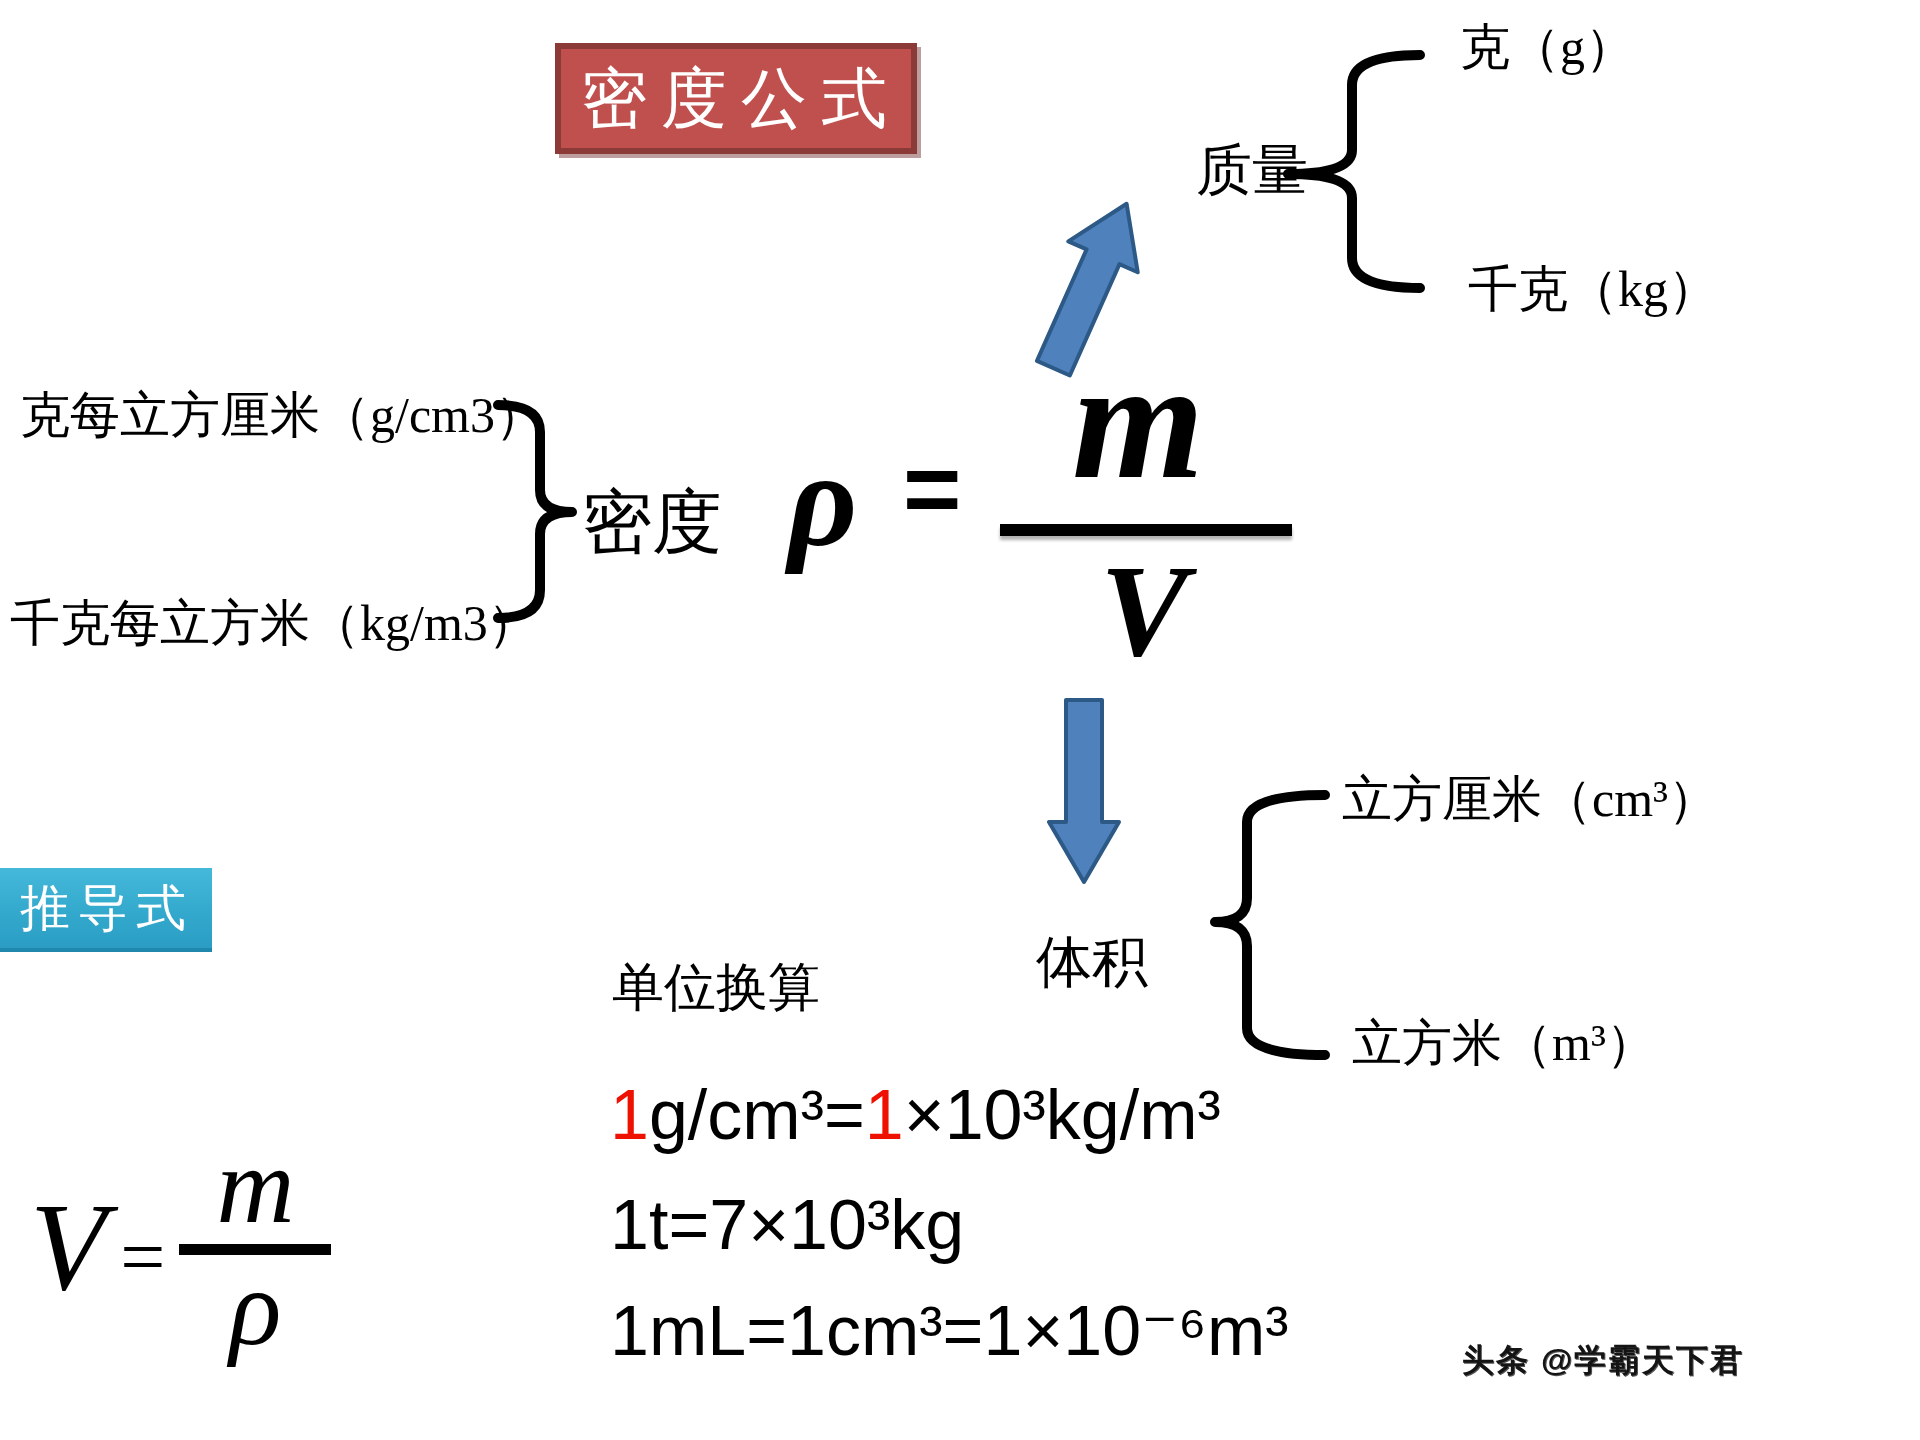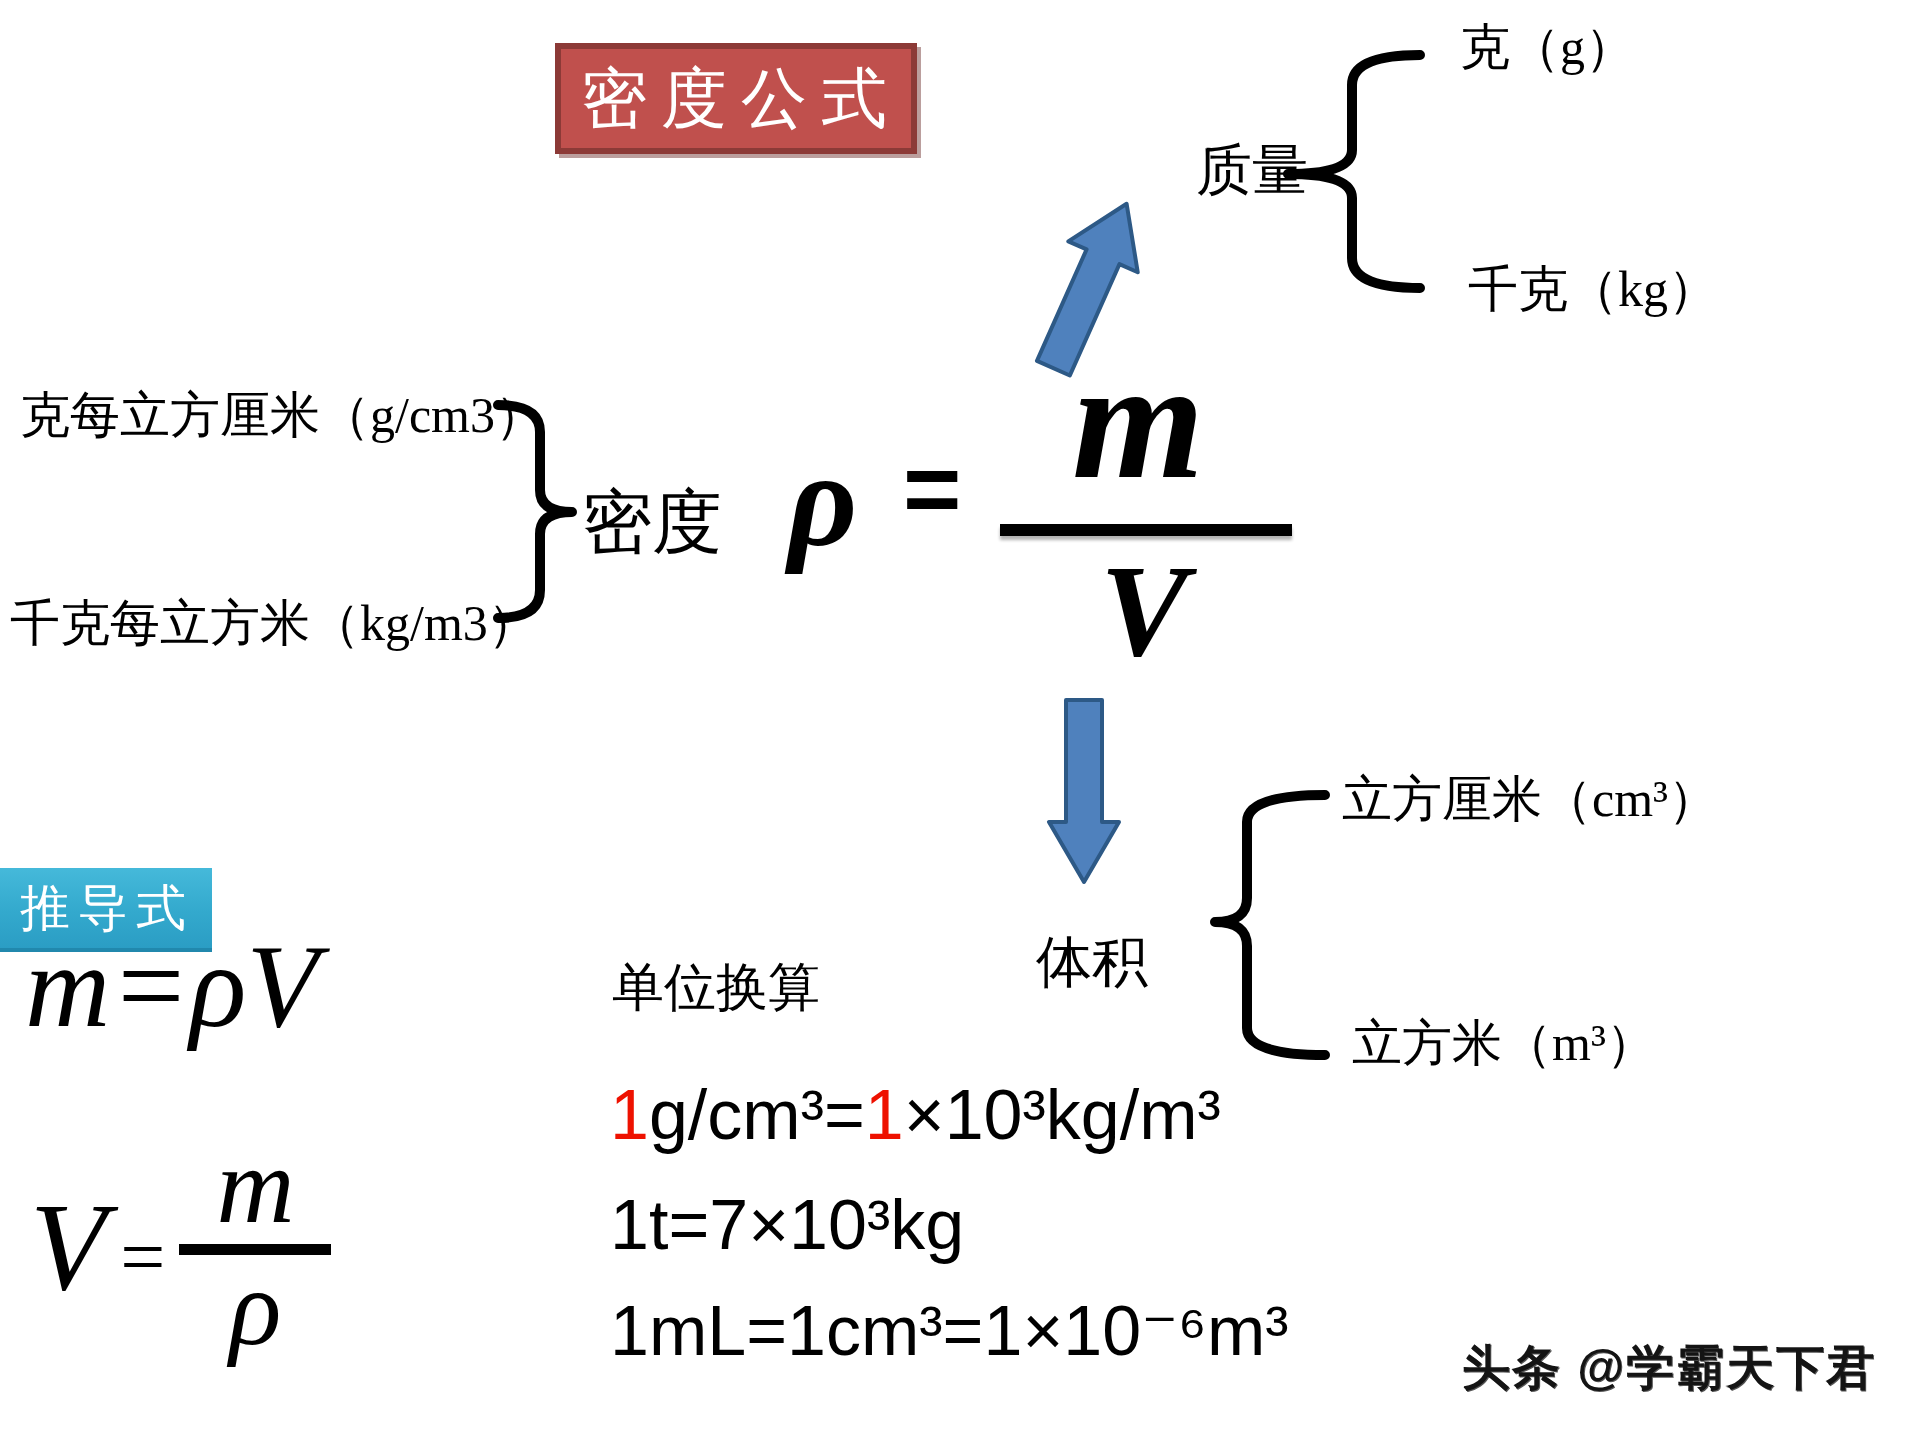--- a/index.html
+++ b/index.html
@@ -43,21 +43,21 @@
   
   .uc-head{left:612px;top:962px;font-size:52px;}
   .uc-line{position:absolute;white-space:nowrap;line-height:1;
     font-family:"Liberation Sans","DejaVu Sans",sans-serif;font-size:70px;}
   .uc1{left:610px;top:1080px;}
   .uc2{left:610px;top:1190px;}
   .uc3{left:610px;top:1296px;}
   .red{color:var(--red_text);}
 
   
-  .watermark{left:1462px;top:1344px;font-size:48px;font-weight:bold;letter-spacing:2px;
+  .watermark{left:1462px;top:1344px;font-size:32px;font-weight:bold;letter-spacing:2px;
     color:#141414;font-family:"Liberation Sans","DejaVu Sans",sans-serif;
     text-shadow:1px 1px 0 #555;}
 
   svg.overlay{position:absolute;left:0;top:0;pointer-events:none;}
   .brace{fill:none;stroke:#000;stroke-width:10;stroke-linecap:round;stroke-linejoin:round;}
   .block-arrow{fill:var(--arrow_blue);stroke:var(--arrow_border);stroke-width:4;stroke-linejoin:round;}
 </style>
 </head>
 <body>
 
@@ -98,21 +98,20 @@
   <div class="frac-bar"></div>
   <div class="abs den-v">V</div>
 
   <div class="abs zh-big" style="left:1036px;top:894px;margin-top:40px;">体积</div>
   <div class="abs zh" style="left:1342px;top:774px;">立方厘米（cm³）</div>
   <div class="abs zh" style="left:1352px;top:1018px;">立方米（m³）</div>
 
   <div class="derive-badge">
     <span>推导式</span>
   </div>
-  <div class="abs dform1">m=ρV</div>
   <div class="dform2">
     <span class="lhs">V</span>
     <span class="deq">=</span>
     <span class="dfrac">
       <span class="n">m</span>
       <span class="b"></span>
       <span class="d">ρ</span>
     </span>
   </div>
 

